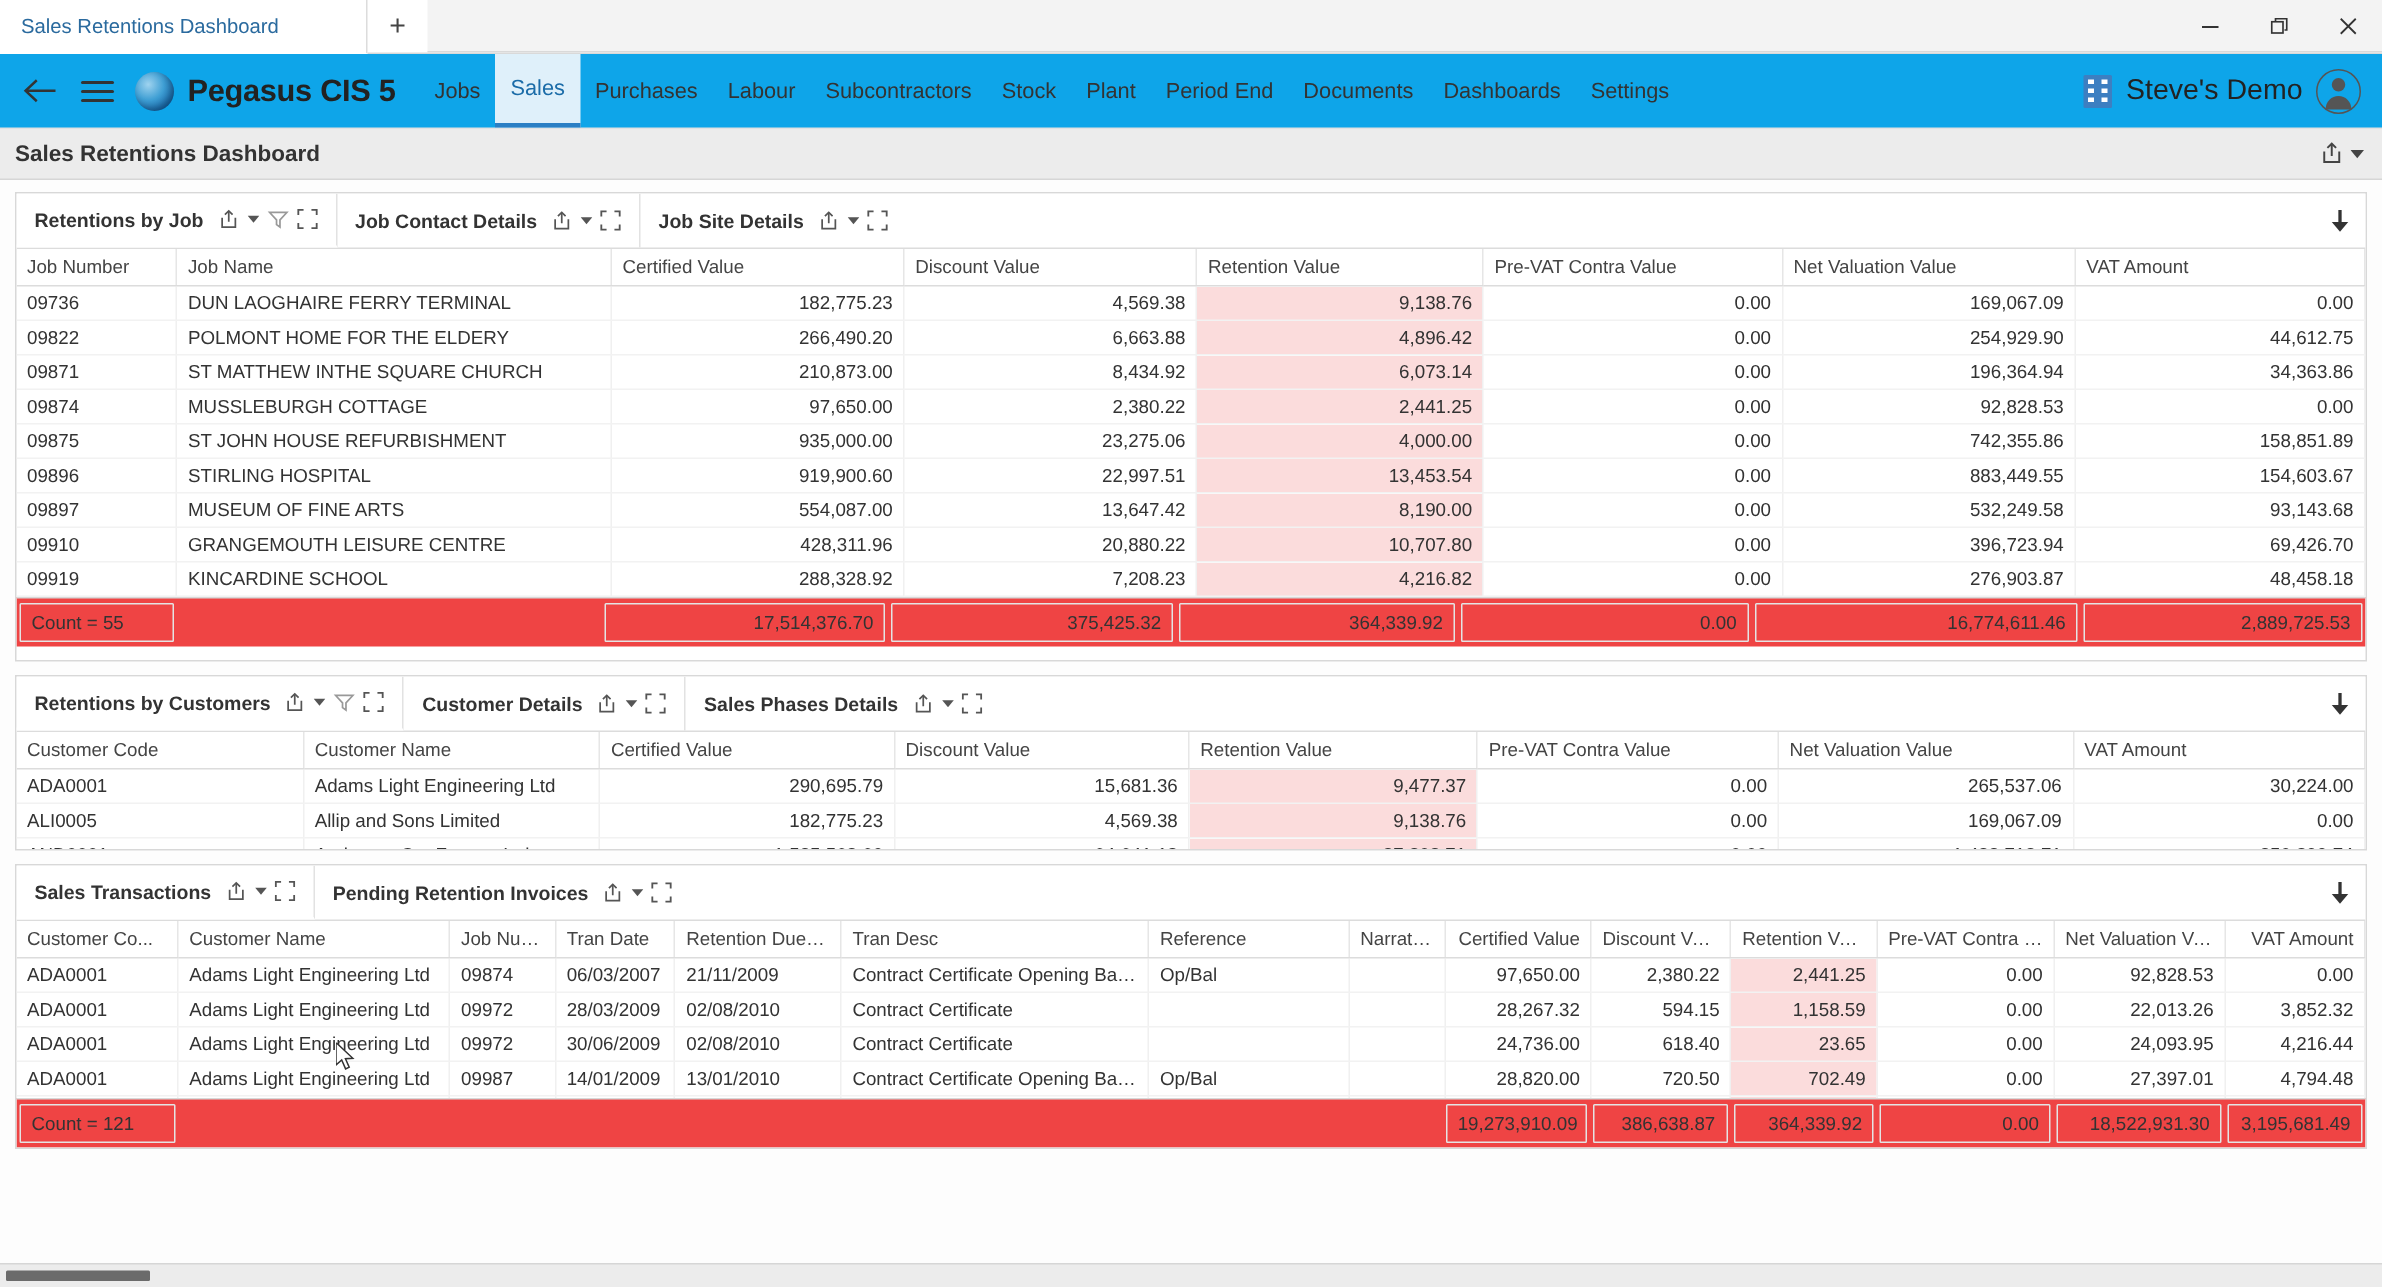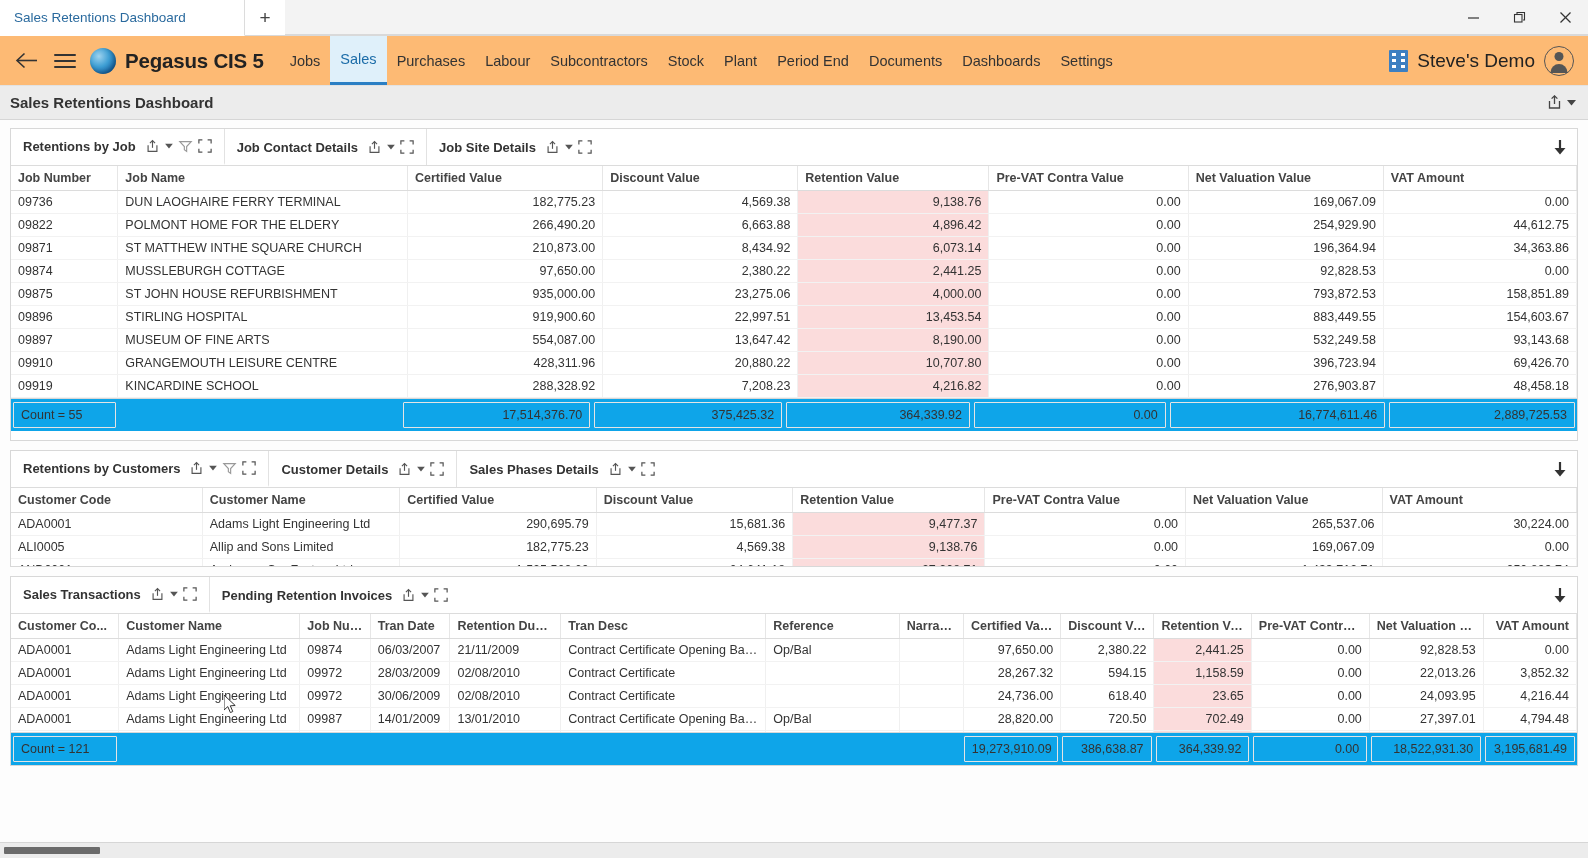--- a/index.html
+++ b/index.html
@@ -35,21 +35,21 @@
   .tabstrip-fill { flex: 1; background: #f3f3f3; border-bottom: 1px solid #d9d9d9;}
   .wincontrols { display: flex; align-items: stretch; background: #f3f3f3; border-bottom: 1px solid #d9d9d9;}
   .wincontrols .wc {
     width: 46px; display: flex; align-items: center; justify-content: center;
     color: #333;
   }
   .wc svg { display: block; }
 
   
   .navbar {
-    height: 50px; background: #fdba74;
+    height: 50px; background: #0ea5e9;
     display: flex; align-items: center;
     padding: 0 14px 0 8px;
     border-bottom: 1px solid #e2e2e2;
     flex: none;
   }
   .nav-icon-btn {
     width: 38px; height: 38px;
     display: flex; align-items: center; justify-content: center;
     color: #333;
   }
@@ -141,39 +141,39 @@
   .ptab.plain { border-right: none; }
   .ptab-tools { display: flex; align-items: center; gap: 5px; color: #555; }
   .head-spacer { flex: 1; }
   .collapse-btn {
     width: 34px; display: flex; align-items: center; justify-content: center; color: #333;
   }
 
   
   .grid { width: 100%; border-collapse: collapse; table-layout: fixed; }
   .grid th {
-    font-size: 12.5px; font-weight: bold; color: #444;
+    font-size: 12.5px; font-weight: normal; color: #444;
     text-align: left; padding: 5px 7px;
     border-right: 1px solid #e6e6e6;
     border-bottom: 1px solid #dcdcdc;
     background: #fff; white-space: nowrap;
     overflow: hidden; text-overflow: ellipsis;
   }
   .grid td {
     font-size: 12.5px; color: #333;
     padding: 4px 7px;
     border-right: 1px solid #f0f0f0;
     border-bottom: 1px solid #f2f2f2;
     white-space: nowrap; overflow: hidden; text-overflow: ellipsis;
   }
   .grid td.num, .grid th.num { text-align: right; }
   .grid td.ret, .grid th.ret { background: #fbdcdc; }
   .grid th.ret { background: #fff; }
 
-  .footer-row { display: flex; border-top: 1px solid #d8d8d8; background: #0ea5e9; flex: none; }
+  .footer-row { display: flex; border-top: 1px solid #d8d8d8; background: #ef4444; flex: none; }
   .fcell {
     font-size: 12.5px; color: #333;
     padding: 5px 7px; border: 1px solid #e4e4e4;
     margin: 3px 2px; border-radius: 1px;
     white-space: nowrap; overflow: hidden;
   }
   .fcell.num { text-align: right; }
   .fcell.blank { border-color: transparent; }
 
   .clip { overflow: hidden; }
@@ -432,21 +432,21 @@
               <td class="num">92,828.53</td>
               <td class="num">0.00</td>
             </tr>
           <tr>
               <td>09875</td>
               <td>ST JOHN HOUSE REFURBISHMENT</td>
               <td class="num">935,000.00</td>
               <td class="num">23,275.06</td>
               <td class="num ret">4,000.00</td>
               <td class="num">0.00</td>
-              <td class="num">793,872.53</td>
+              <td class="num">742,355.86</td>
               <td class="num">158,851.89</td>
             </tr>
           <tr>
               <td>09896</td>
               <td>STIRLING HOSPITAL</td>
               <td class="num">919,900.60</td>
               <td class="num">22,997.51</td>
               <td class="num ret">13,453.54</td>
               <td class="num">0.00</td>
               <td class="num">883,449.55</td>

